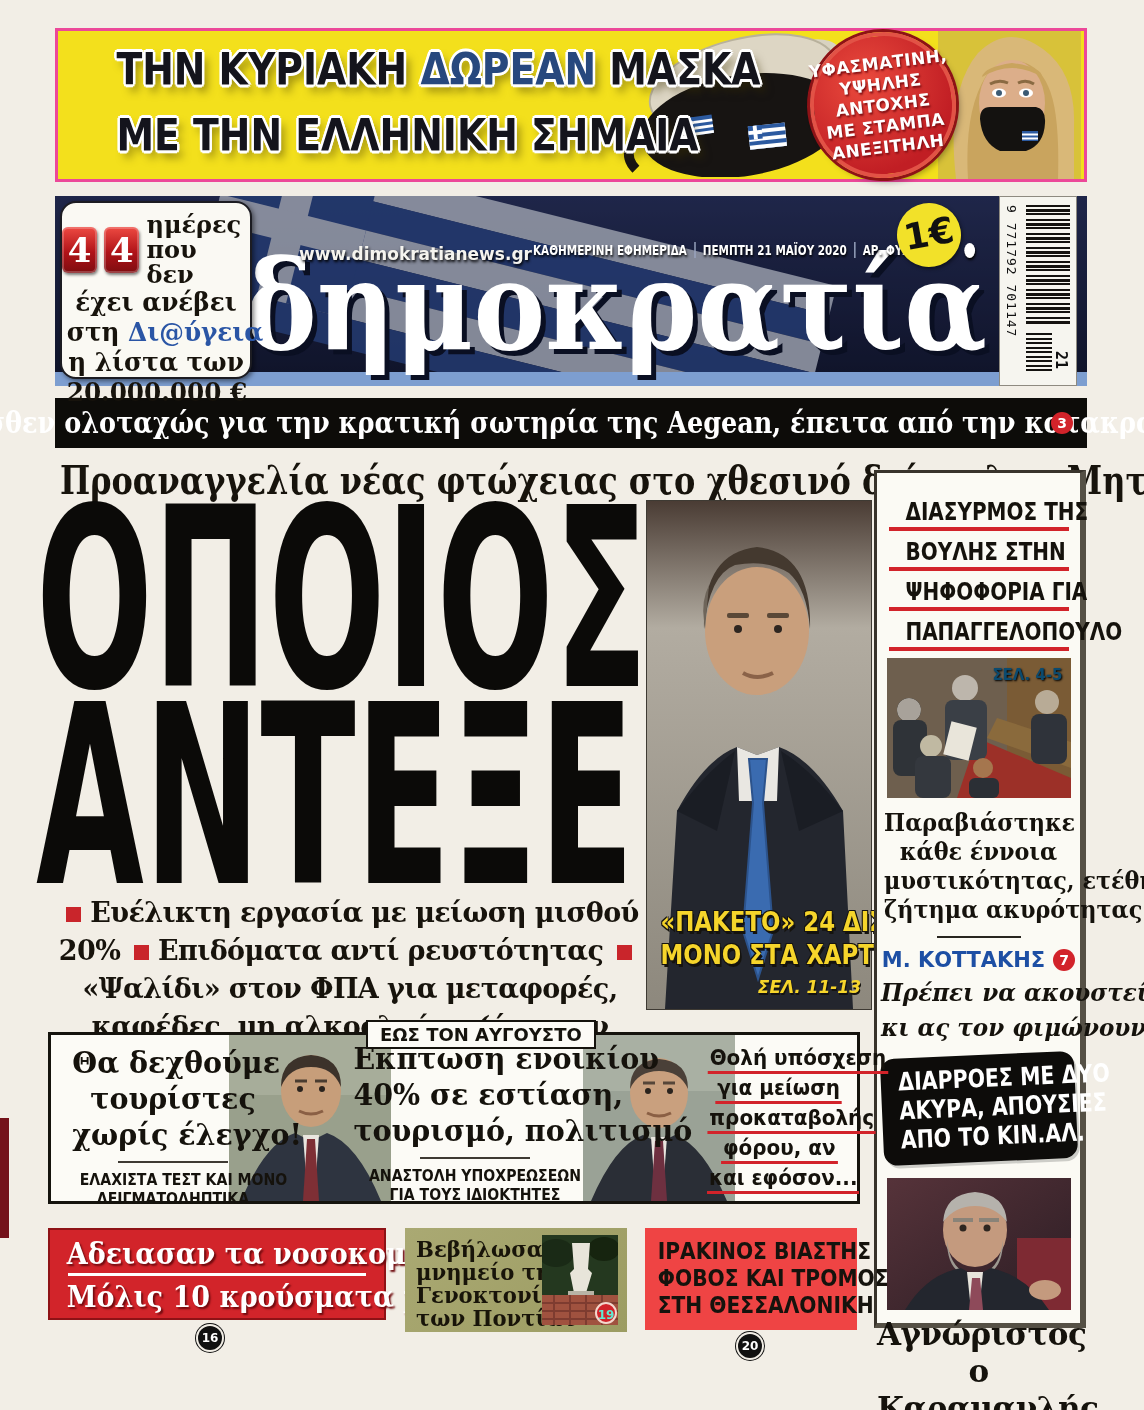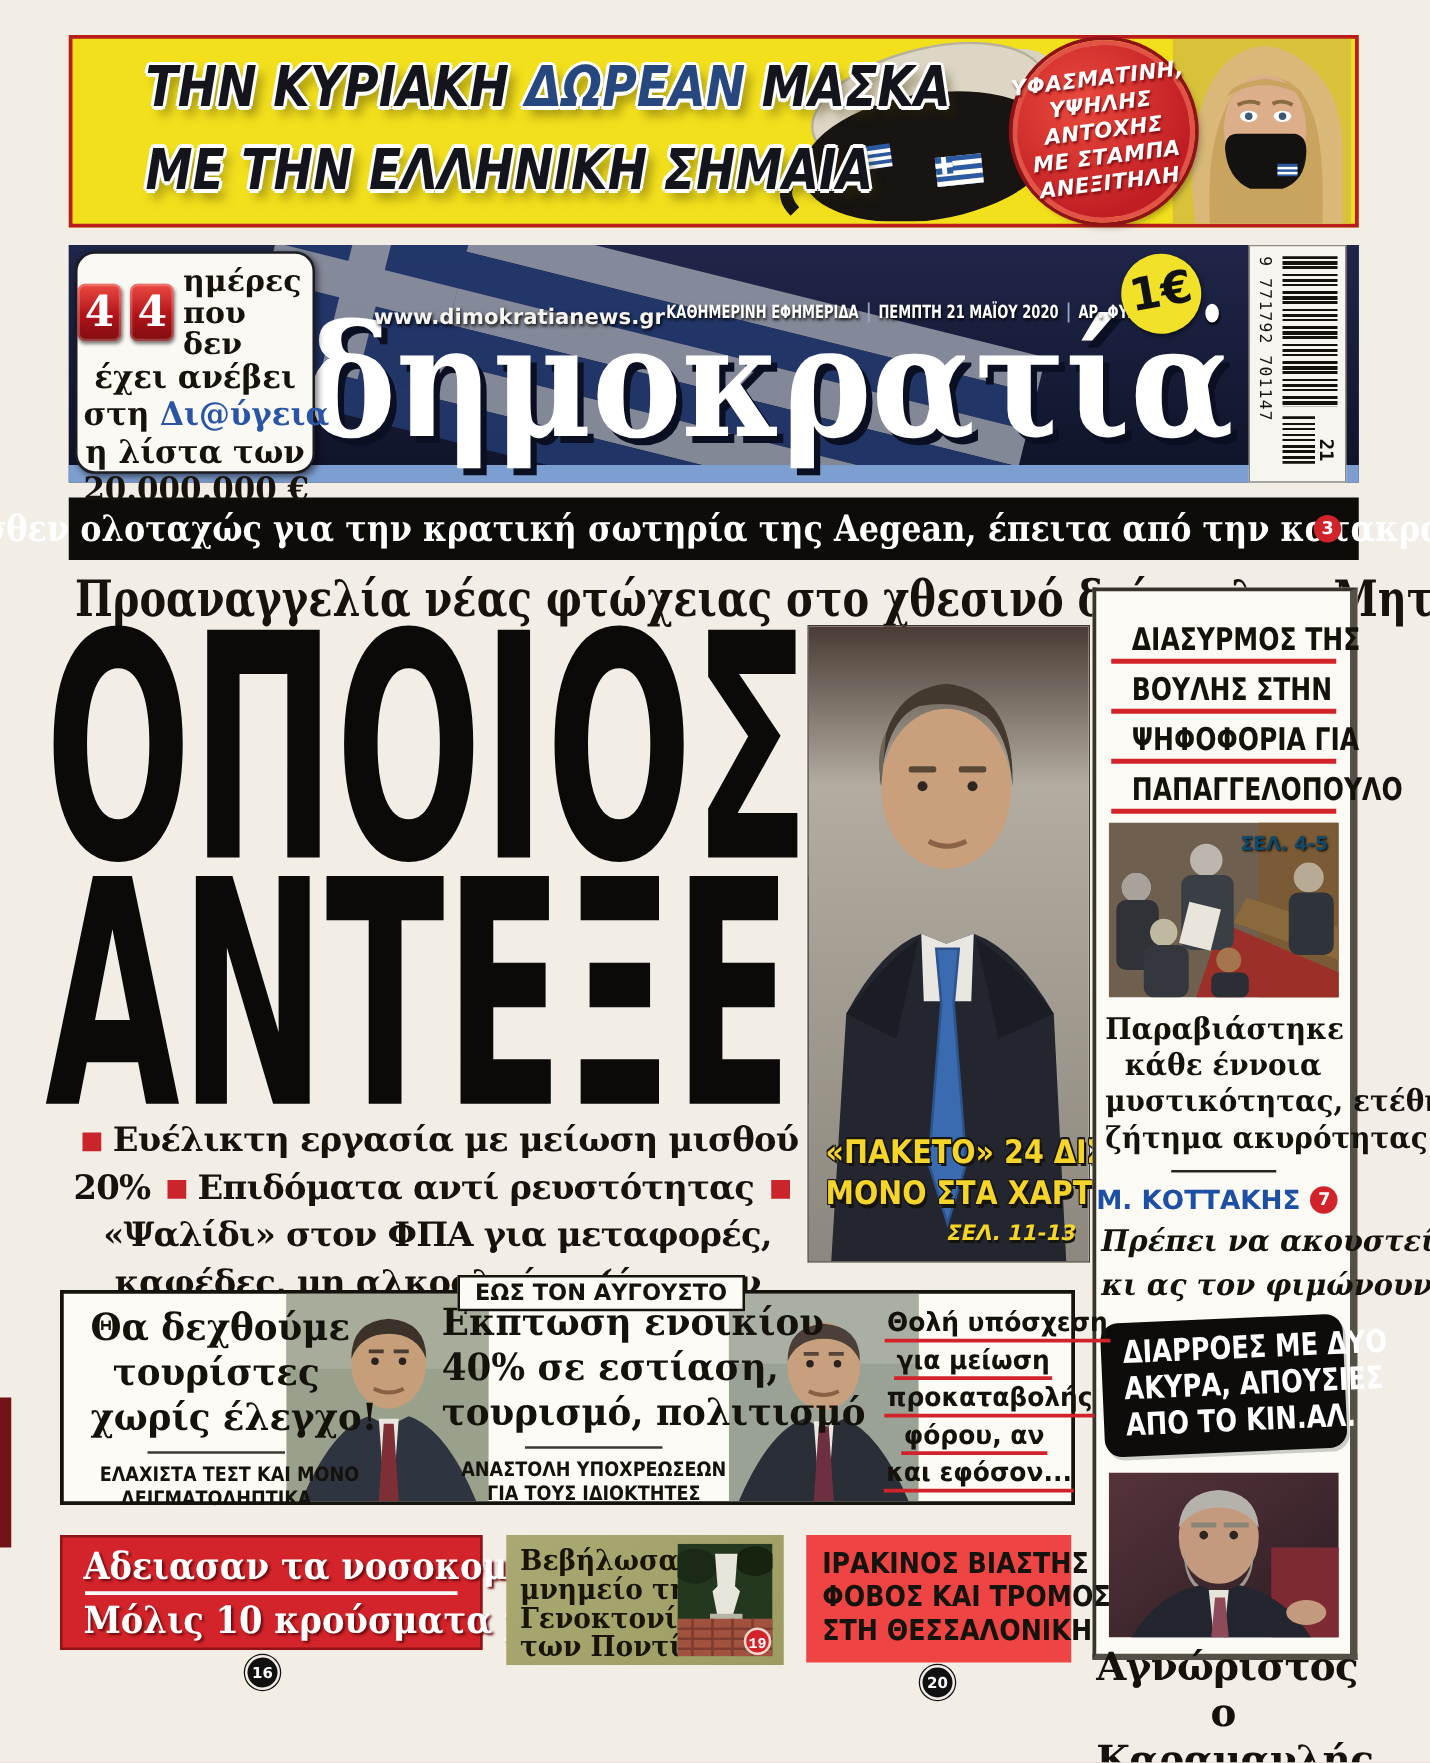--- a/index.html
+++ b/index.html
@@ -1,21 +1,21 @@
 <!DOCTYPE html>
 <html><head>
 <meta charset="utf-8">
 <style>
   html,body{margin:0;padding:0;background:#d9d4c8;}
   .page{position:relative;width:1144px;height:1410px;margin:0 auto;background:#f2eee6;overflow:hidden;
         font-family:"DejaVu Sans",sans-serif;-webkit-font-smoothing:antialiased;}
   .abs{position:absolute;}
 
   
-  .promo{left:55px;top:28px;width:1026px;height:148px;background:#f3e01c;border:3px solid #b91c1c;font-style:italic;}
+  .promo{left:55px;top:28px;width:1026px;height:148px;background:#f3e01c;border:3px solid #ec4899;}
   .promo-texts{position:absolute;left:12px;top:6px;width:580px;text-align:center;z-index:2;}
   .promo-line{font-weight:bold;font-size:45px;line-height:66px;color:#14141c;white-space:nowrap;
       transform:scaleX(.84);transform-origin:center;
       text-shadow:-3px 0 #fff,3px 0 #fff,0 -3px #fff,0 3px #fff,-2px -2px #fff,2px 2px #fff,-2px 2px #fff,2px -2px #fff,6px 7px 9px rgba(60,50,0,.5);}
   .promo-highlight{color:#27487e;}
   .promo-masks{left:535px;top:2px;width:295px;height:144px;z-index:1;}
   .promo-sticker{left:752px;top:1px;width:146px;height:146px;border-radius:50%;
       background:radial-gradient(circle at 38% 32%,#ea4a3d,#c11e24 72%);
       border:4px solid #e25246;box-shadow:0 0 0 3px #8e1216,3px 4px 6px rgba(0,0,0,.35);
       z-index:3;transform:rotate(-7deg);display:flex;flex-direction:column;justify-content:center;align-items:center;box-sizing:border-box;}
@@ -83,21 +83,21 @@
   .sidebar{left:874px;top:470px;width:212px;height:858px;background:#fbfaf4;border:3px solid #38332b;
       border-right:6px solid #555045;border-bottom:5px solid #555045;box-sizing:border-box;padding-top:25px;}
   .sb-hblock{width:184px;margin:0 auto;}
   .sb-hline-text{font-weight:bold;font-size:25px;color:#15120c;white-space:nowrap;transform:scaleX(.8);line-height:27px;text-align:center;}
   .sb-red{height:4px;background:#d2232a;margin:2px 2px 7px;}
   .sb-photo{position:relative;margin:6px auto 10px;width:184px;height:140px;}
   .sb-photo svg{display:block;}
   .sb-photo-ref{position:absolute;top:8px;right:8px;color:#0c4a6e;font-weight:bold;font-size:15px;text-shadow:1px 1px 2px #000;}
   .sb-sub{font-family:"DejaVu Serif",serif;font-weight:bold;font-size:24px;line-height:29px;color:#15120c;text-align:center;transform:scaleX(.93);white-space:nowrap;}
   .sb-divider{width:84px;height:2px;background:#28251f;margin:12px auto 10px;}
-  .sb-col{display:flex;align-items:center;gap:8px;}
+  .sb-col{display:flex;align-items:center;justify-content:center;gap:8px;}
   .sb-col-name{color:#1d4fa4;font-weight:bold;font-size:21px;}
   .sb-quote{font-family:"DejaVu Serif",serif;font-style:italic;font-weight:bold;font-size:24px;line-height:29px;
       text-align:center;color:#15120c;margin-top:6px;white-space:nowrap;transform:scaleX(.96);}
   .sb-blackbox{width:194px;margin:13px auto 0;background:#0d0c0a;border-radius:14px;transform:rotate(-2.5deg);
       padding:9px 0 11px;text-align:center;box-shadow:2px 3px 0 rgba(0,0,0,.18);}
   .sb-bb-line{color:#fff;font-weight:bold;font-size:25px;line-height:29px;white-space:nowrap;transform:scaleX(.82);}
   .sb-photo2{position:relative;margin:16px auto 6px;width:184px;height:132px;}
   .sb-caption{font-family:"DejaVu Serif",serif;font-weight:bold;font-size:31px;line-height:37px;text-align:center;
       color:#15120c;margin-top:6px;letter-spacing:-0.5px;}
 
@@ -125,22 +125,22 @@
   .redbox-div{width:298px;height:3px;background:#fff;margin:1px auto 2px;}
   .pg-black{width:24px;height:24px;border-radius:50%;background:#111;color:#fff;font-size:12px;font-weight:bold;
       line-height:24px;text-align:center;box-shadow:0 0 0 2px #f2eee6,0 0 0 3px #111;}
   .olivebox{left:405px;top:1228px;width:222px;height:104px;background:linear-gradient(135deg,#aaa973,#9c9c62);
       display:flex;padding:7px 6px;box-sizing:border-box;gap:5px;}
   .olive-text{width:126px;text-align:center;padding-top:2px;}
   .olive-line{font-family:"DejaVu Serif",serif;font-weight:bold;font-size:23px;line-height:23px;color:#181409;
       transform:scaleX(.92);white-space:nowrap;}
   .olive-photo{position:relative;width:76px;height:90px;}
   .olive-photo svg{display:block;}
-  .pg-red{position:absolute;right:1px;bottom:1px;width:22px;height:22px;border-radius:50%;background:#d2232a;color:#ffffff;
-      font-size:12px;font-weight:bold;line-height:22px;text-align:center;border:2px solid #f4d7cd;box-sizing:border-box;font-family:Liberation Mono, monospace;}
+  .pg-red{position:absolute;right:1px;bottom:1px;width:22px;height:22px;border-radius:50%;background:#d2232a;color:#5eead4;
+      font-size:12px;font-weight:bold;line-height:22px;text-align:center;border:2px solid #f4d7cd;box-sizing:border-box;}
   .yellowbox{left:645px;top:1228px;width:212px;height:102px;background:#ef4444;text-align:center;padding-top:10px;box-sizing:border-box;}
   .yellow-line{font-weight:bold;font-size:23px;line-height:27px;color:#15130d;white-space:nowrap;transform:scaleX(.88);}
   .edge-bar{left:0;top:1118px;width:9px;height:120px;background:#74121a;}
 </style>
 </head>
 <body>
 
 <div class="page">
 
   <div class="abs promo">

